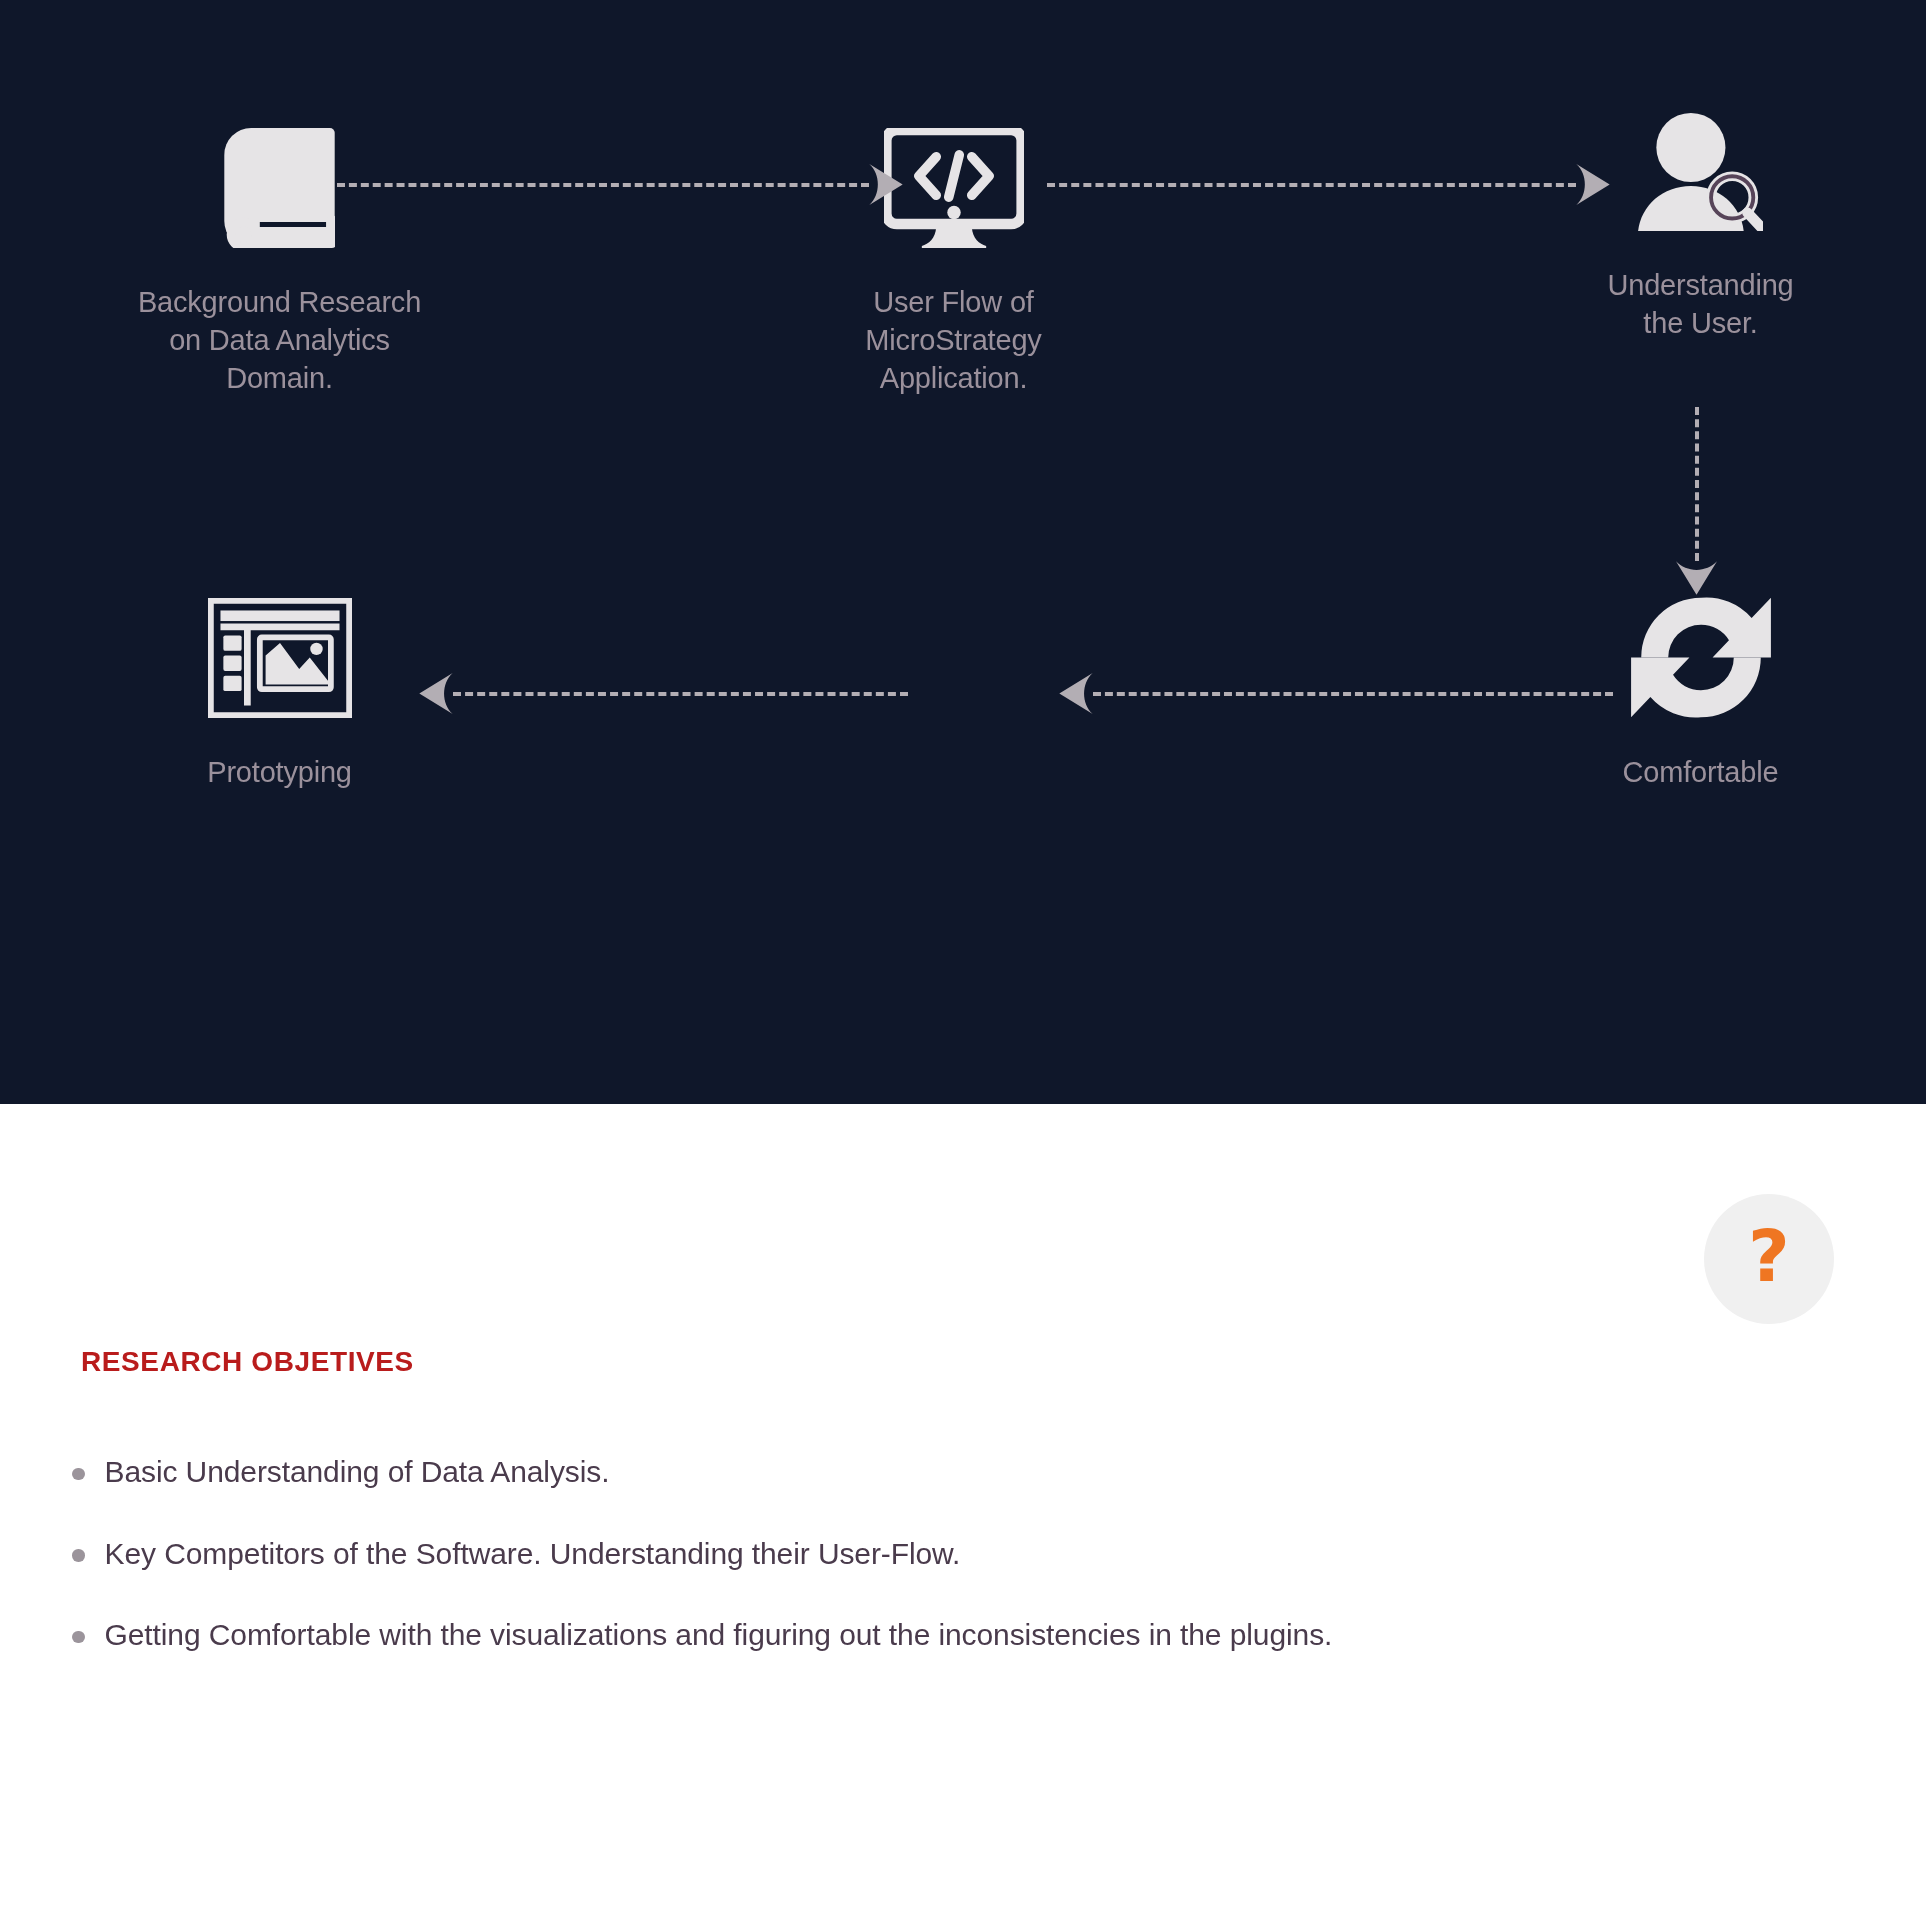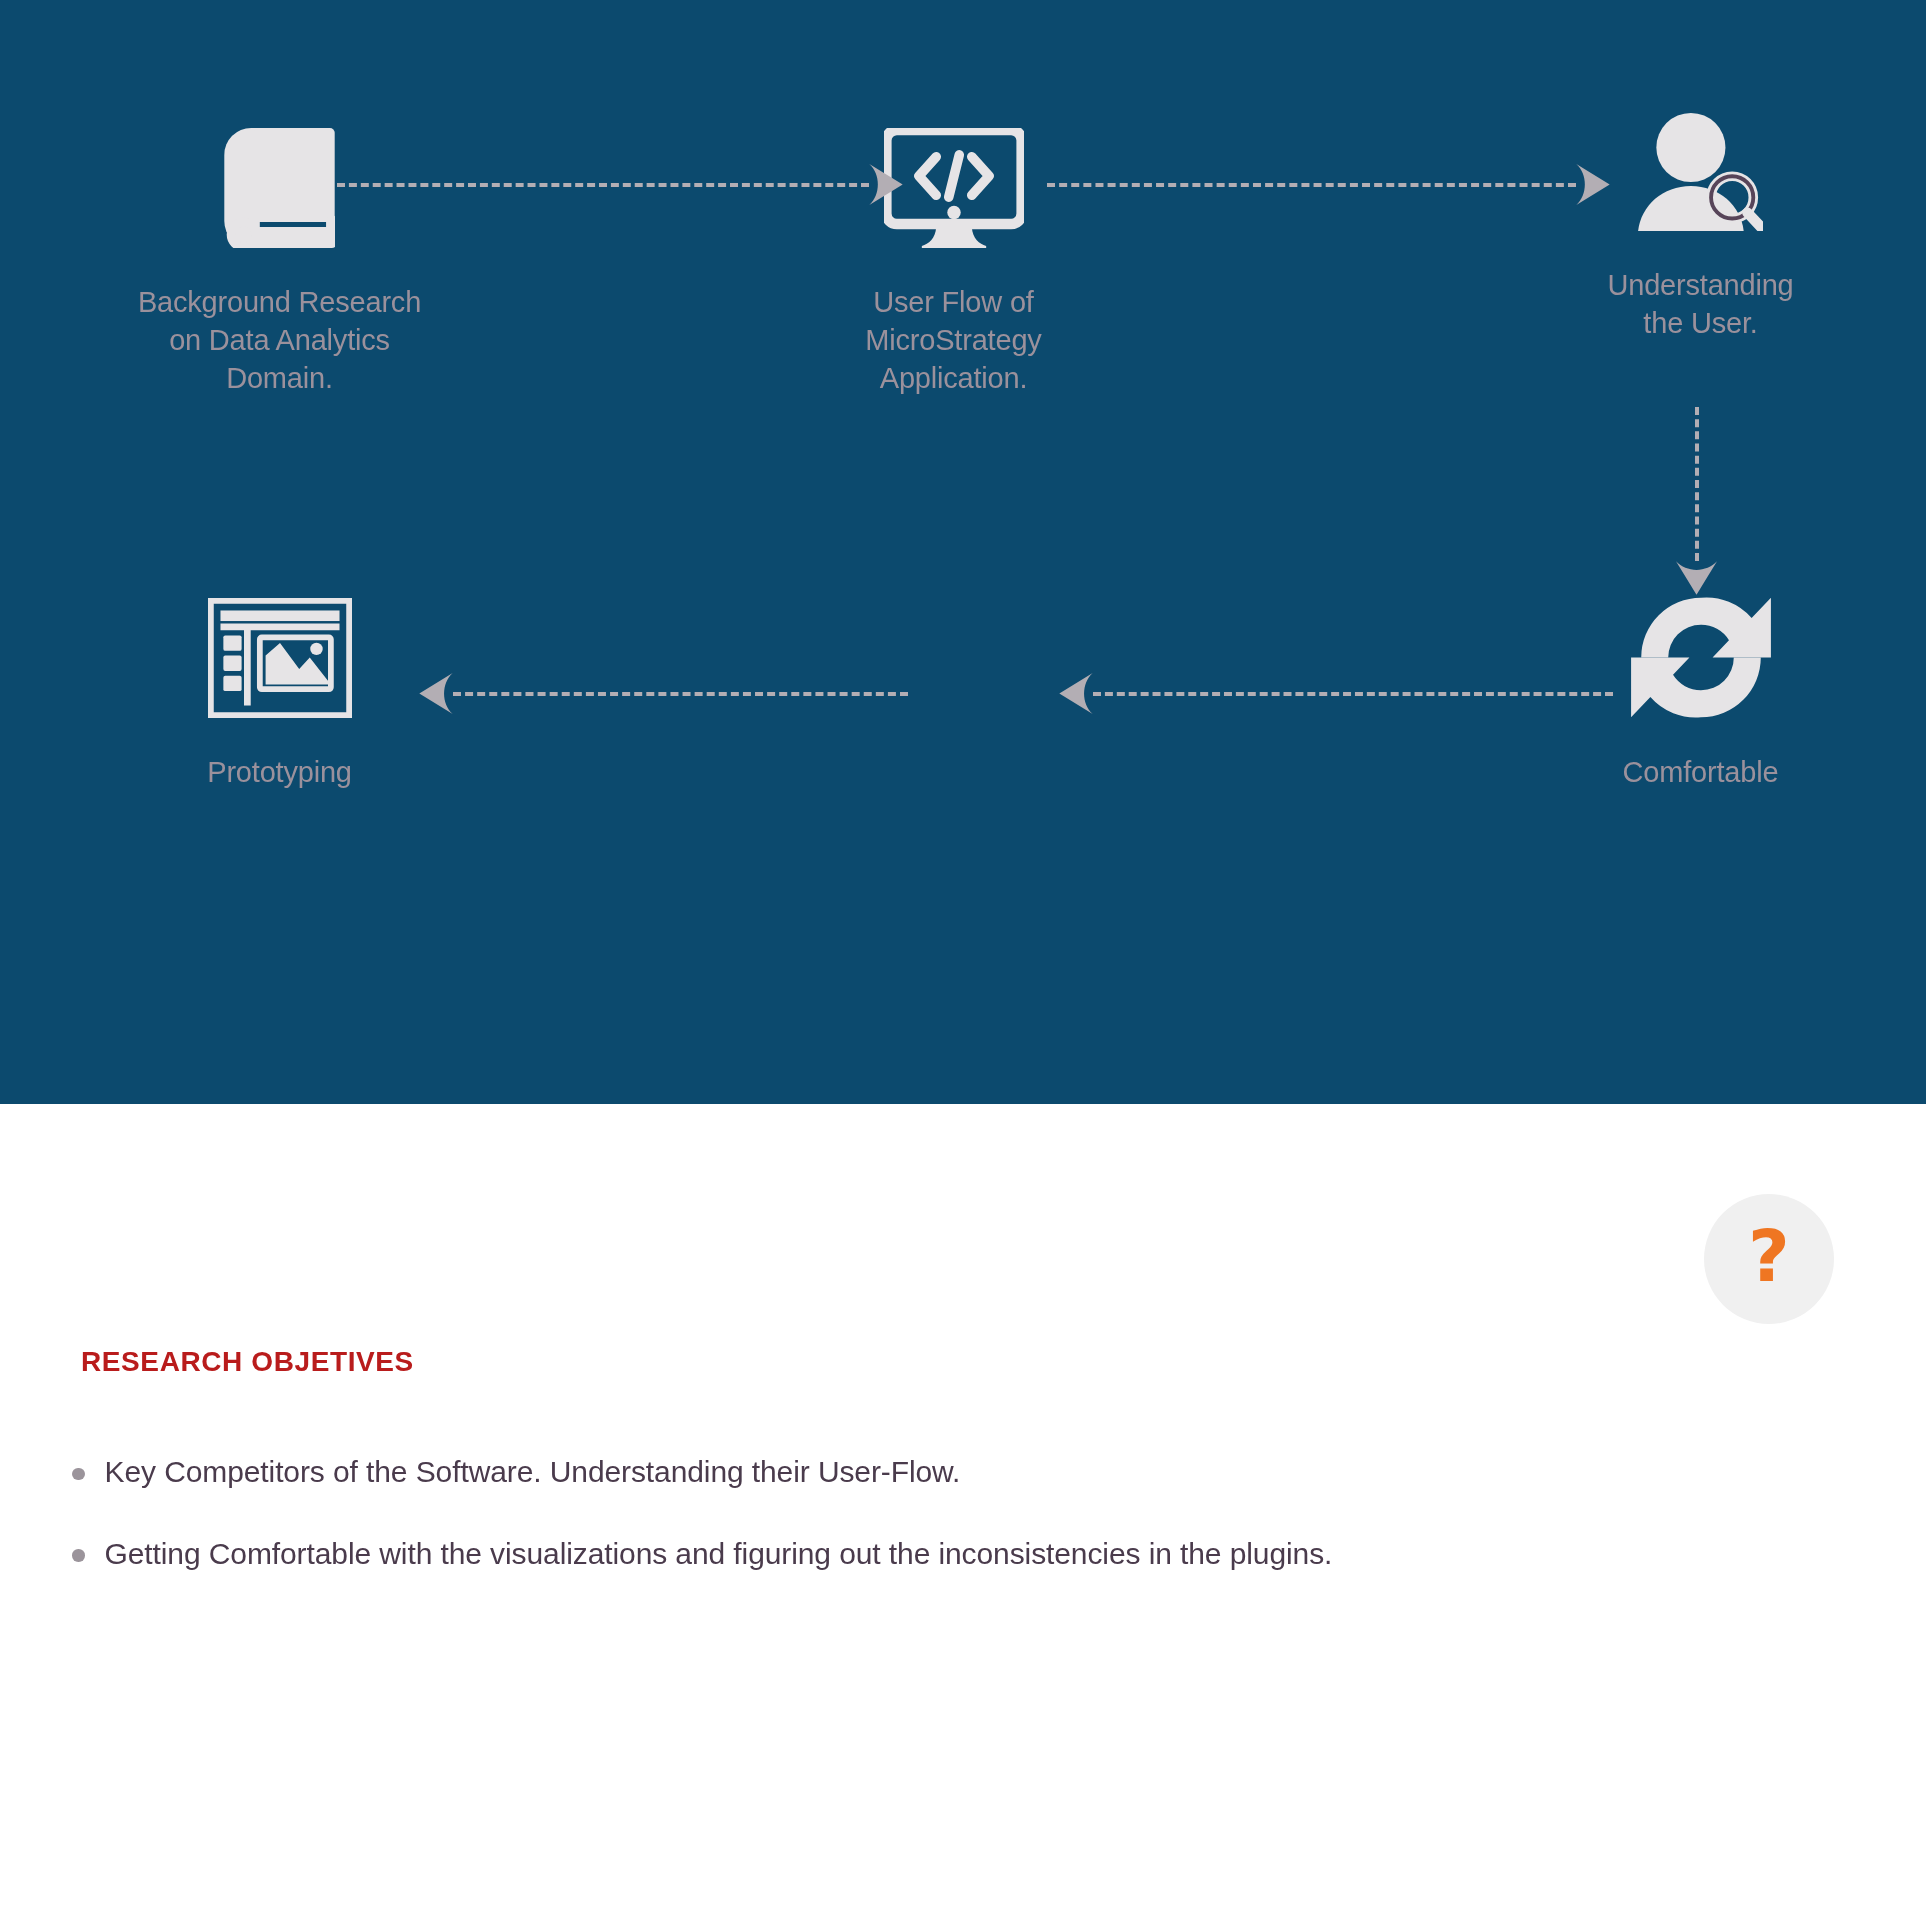--- a/index.html
+++ b/index.html
@@ -14,21 +14,21 @@
     overflow: hidden;
   }
 
   
   #process-panel {
     position: absolute;
     left: 0;
     top: 0;
     width: 1926px;
     height: 1104px;
-    background: #0c4a6e;
+    background: #0f172a;
   }
 
   .process-step {
     position: absolute;
     width: 299px;
     text-align: center;
   }
   .step-icon {
     height: 173px;
     display: flex;
@@ -277,20 +277,24 @@
 
 <div id="question-badge">
   <span class="qmark">?</span>
 </div>
 
 <div id="objectives-heading">RESEARCH OBJETIVES</div>
 
 <div id="objectives-list">
   <div class="objective-item">
     <span class="bullet-dot"></span>
+    <span class="objective-text">Basic Understanding of Data Analysis.</span>
+  </div>
+  <div class="objective-item">
+    <span class="bullet-dot"></span>
     <span class="objective-text">Key Competitors of the Software. Understanding their User-Flow.</span>
   </div>
   <div class="objective-item">
     <span class="bullet-dot"></span>
     <span class="objective-text">Getting Comfortable with the visualizations and figuring out the inconsistencies in the plugins.</span>
   </div>
 </div>
 
 
 </body></html>

